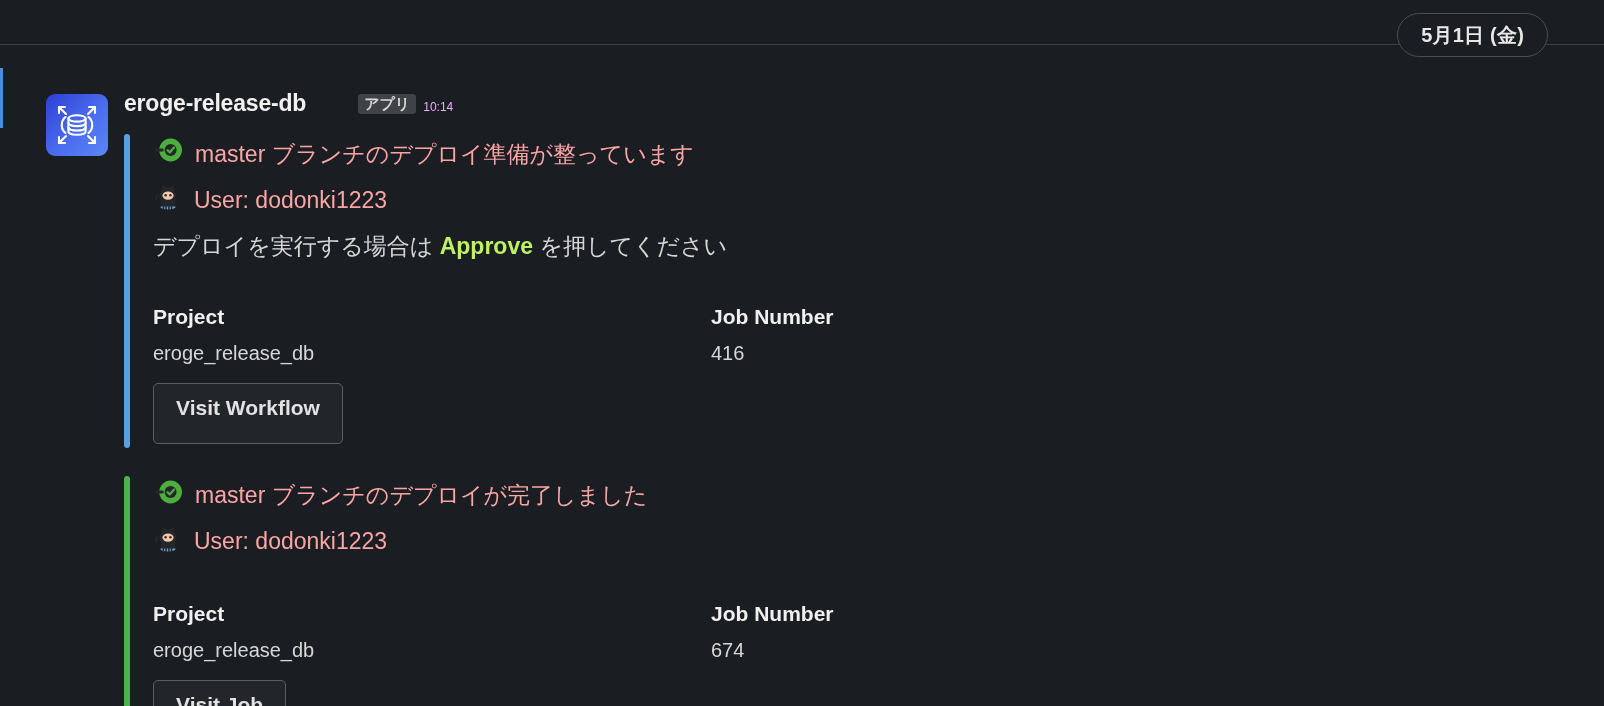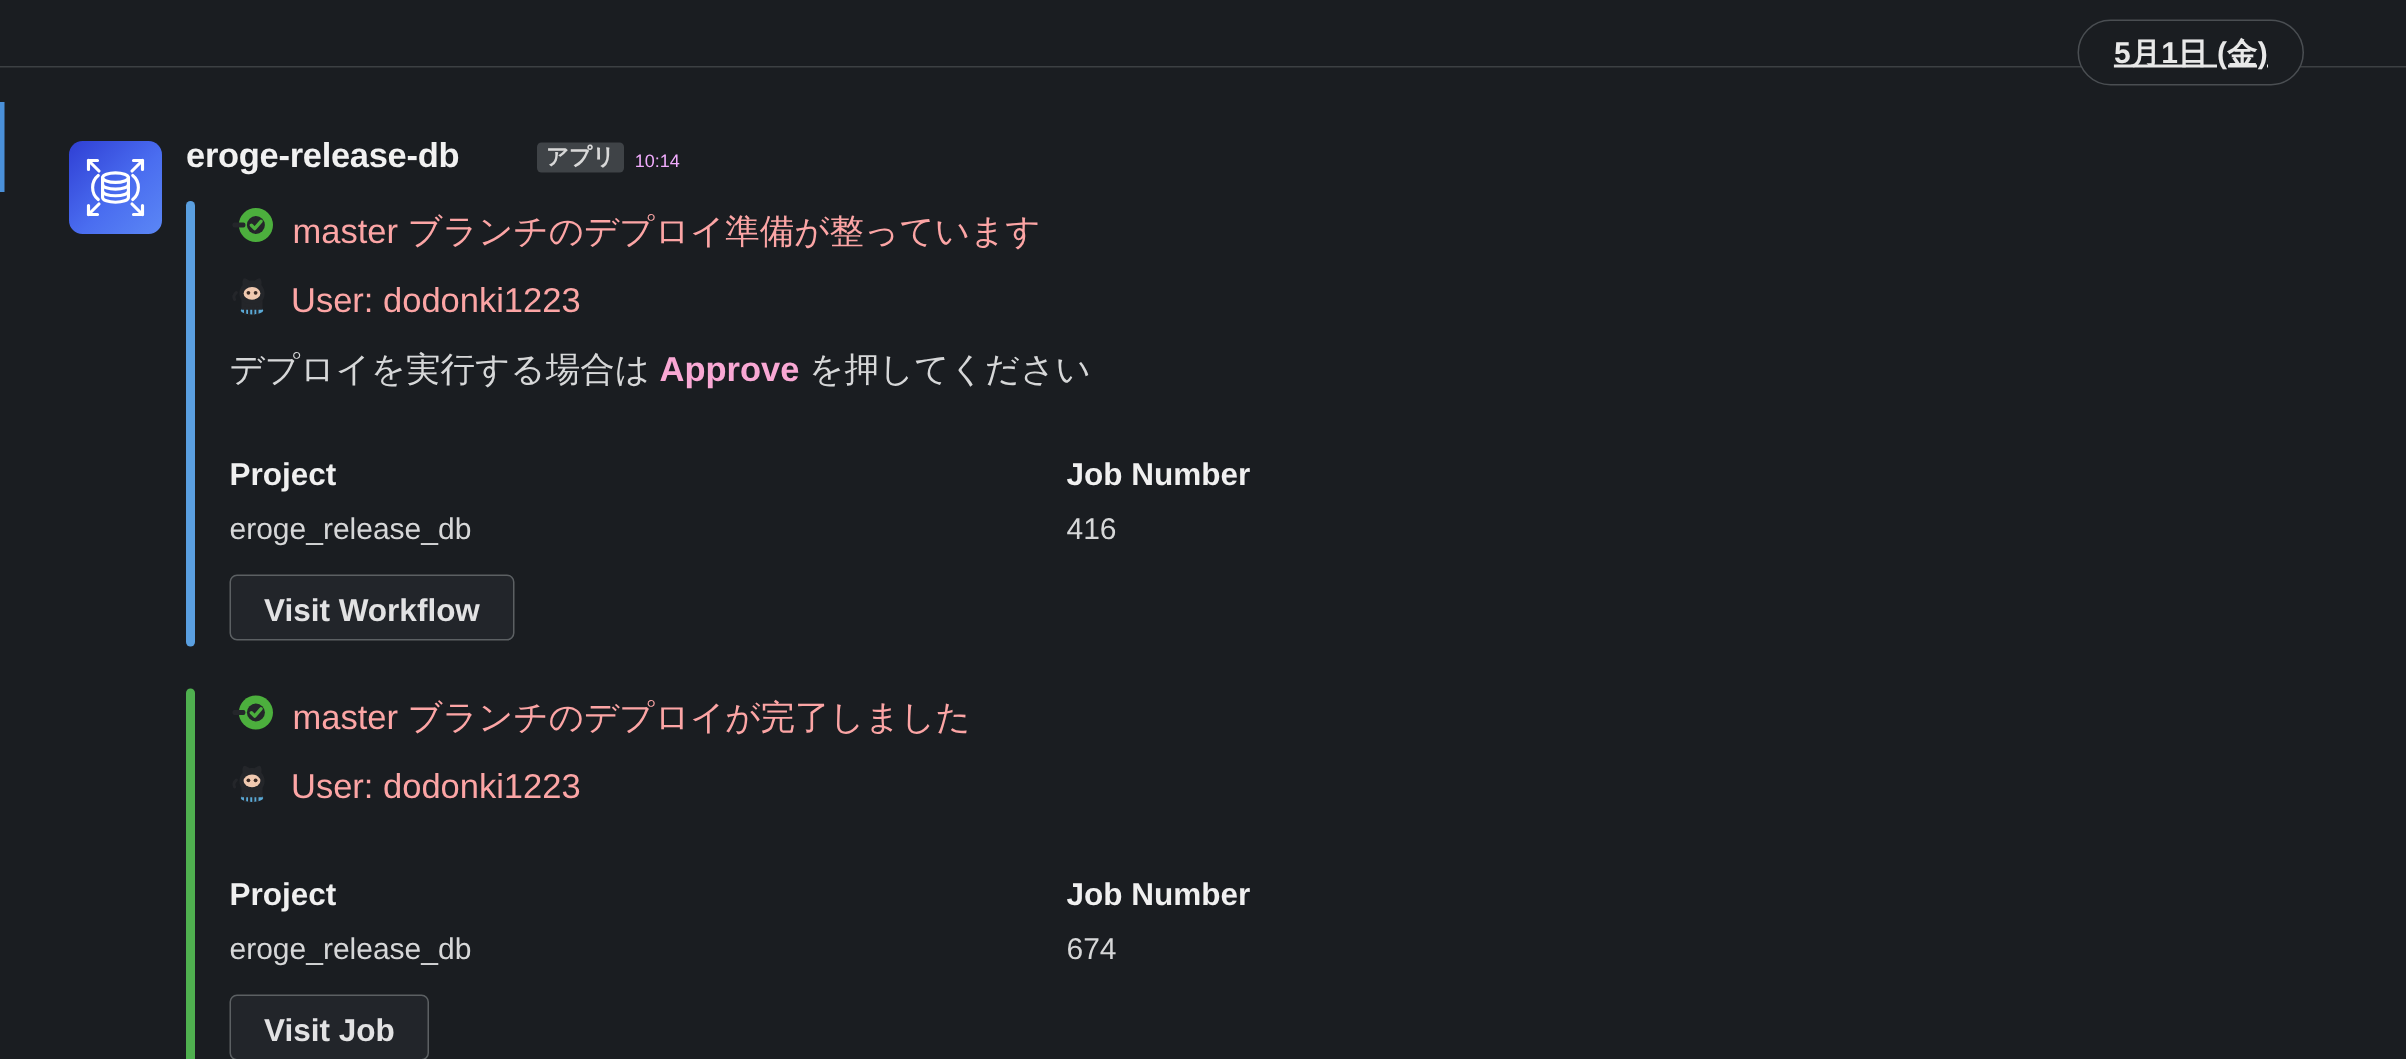--- a/index.html
+++ b/index.html
@@ -24,36 +24,35 @@
   .date-divider .rule {
     position: absolute;
     left: 0;
     right: 0;
     top: 44px;
     height: 1px;
     background: #3c4043;
   }
   .date-pill {
     position: absolute;
-    right: 68px;
+    right: 56px;
     top: 13px;
     height: 44px;
     box-sizing: border-box;
     display: flex;
     align-items: center;
     padding: 0 23px;
     border: 1px solid #4a4e52;
     border-radius: 26px;
     background: #1a1d21;
     font-size: 20px;
     font-weight: bold;
     color: #e8e8e8;
     letter-spacing: .2px;
     white-space: nowrap;
-    text-decoration: underline;
   }
 
   
   .edge-strip {
     position: absolute;
     left: 0;
     top: 68px;
     width: 3px;
     height: 60px;
     background: #4a90d9;
@@ -137,21 +136,21 @@
   .att-line.user  { margin-bottom: 10px; }
 
   .status-icon { flex: 0 0 auto; margin-right: 10px; display: block; }
   .octocat { flex: 0 0 auto; margin-right: 11px; display: block; }
   .att-text-line {
     font-size: 23px;
     color: #d6d7d8;
     line-height: 1.4;
     margin-bottom: 16px;
   }
-  .att-text-line b { font-weight: bold; color: #f9a8d4; }
+  .att-text-line b { font-weight: bold; color: #bef264; }
 
   .fields {
     display: flex;
     margin-bottom: 18px;
   }
   .field { width: 558px; margin-top: 27px; }
   .field-title {
     font-size: 21px;
     font-weight: bold;
     color: #f0f0f0;
@@ -165,21 +164,21 @@
   .att-btn {
     display: inline-block;
     box-sizing: border-box;
     border: 1px solid #5c6063;
     border-radius: 5px;
     background: #22252a;
     color: #e2e2e3;
     font-family: inherit;
     font-size: 21px;
     font-weight: bold;
-    padding: 12px 22px 6px;
+    padding: 12px 22px 23px;
     cursor: pointer;
     white-space: nowrap;
   }
 </style>
 </head>
 <body>
 
 <div class="edge-strip"></div>
 
 <div class="date-divider">

